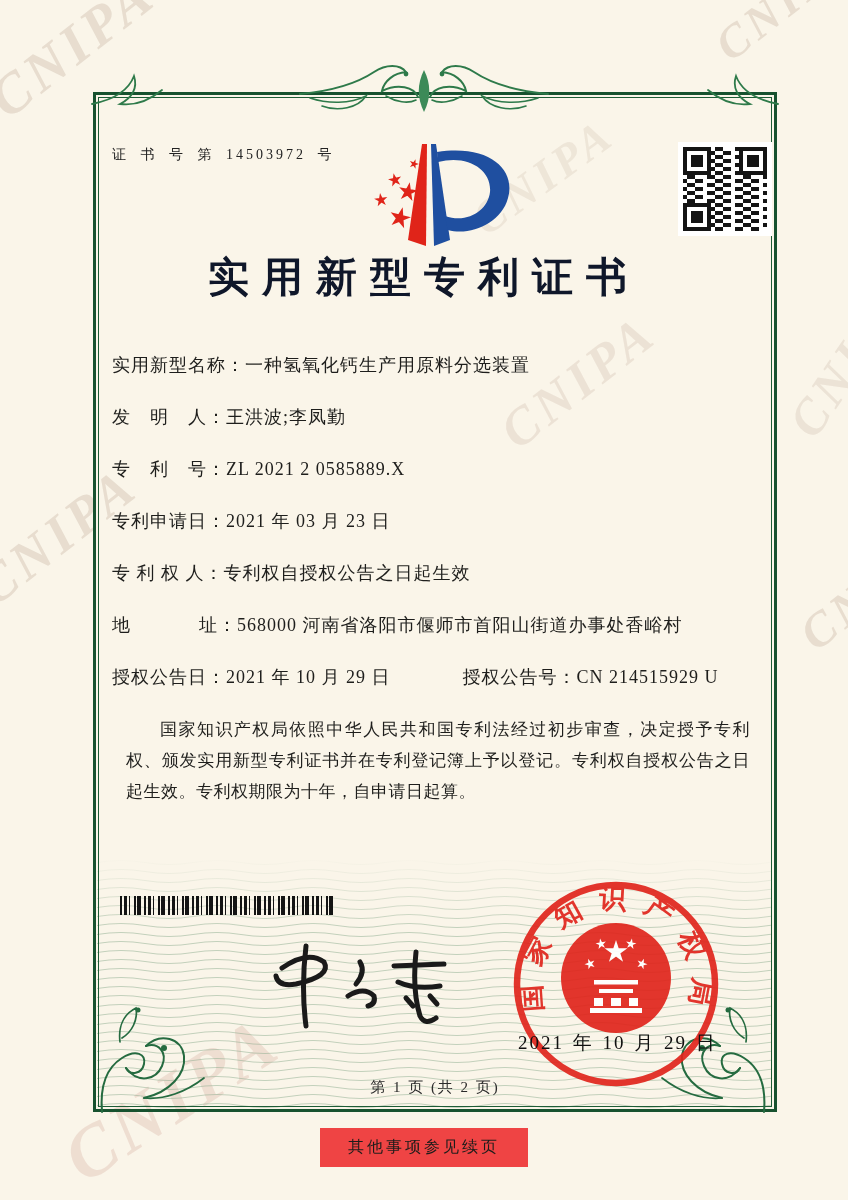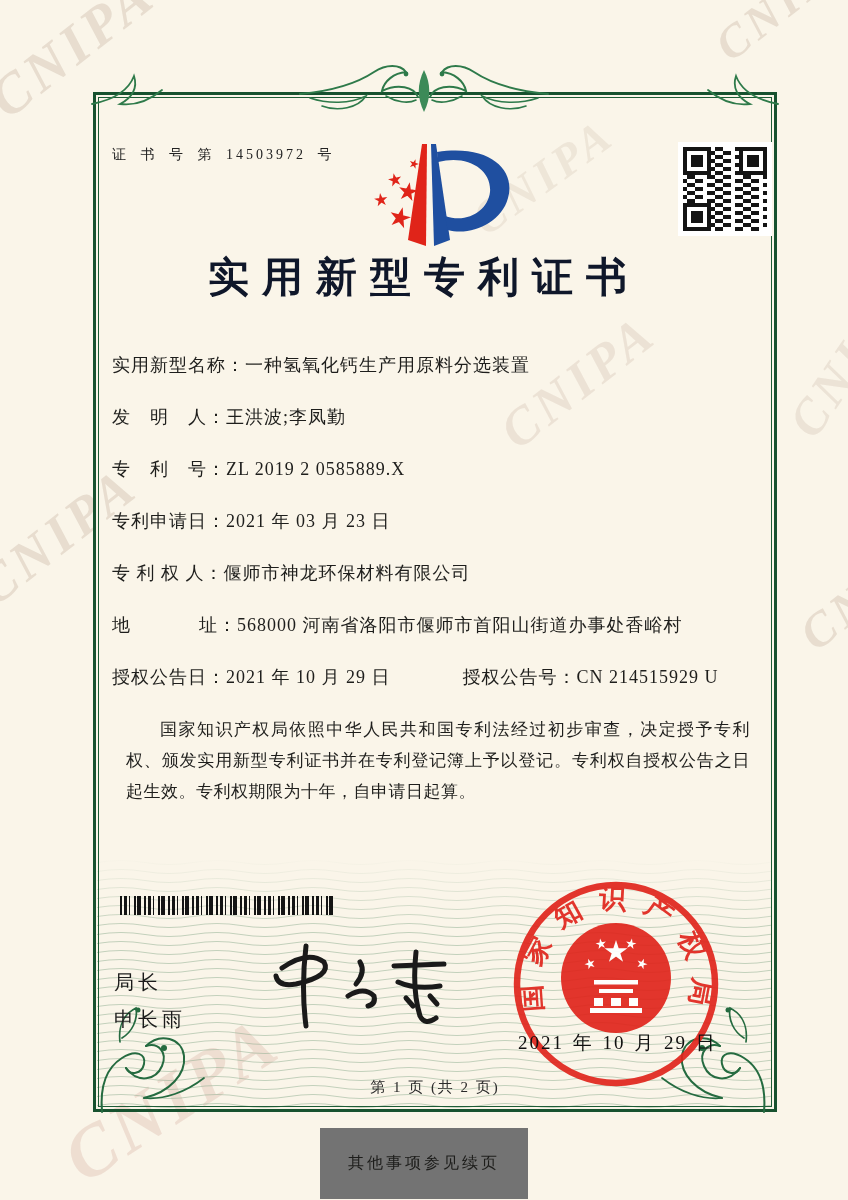--- a/index.html
+++ b/index.html
@@ -55,21 +55,21 @@
   .signature{position:absolute;left:248px;top:938px;}
 
   .seal{position:absolute;left:510px;top:878px;}
   .seal-date{position:absolute;left:518px;top:1030px;width:240px;font-size:19px;
       color:#101010;letter-spacing:2px;word-spacing:2px;}
 
   .page-info{position:absolute;left:93px;top:1078px;width:684px;text-align:center;
       font-size:15px;color:#2a2a2a;letter-spacing:2px;font-family:Liberation Serif, serif;}
 
   .continuation{position:absolute;left:0;top:1128px;width:848px;text-align:center;}
-  .continuation span{display:inline-block;background:#737373;padding:25px 28px;
+  .continuation span{display:inline-block;background:#ef4444;padding:9px 28px;
       font-size:16px;color:#1d1d1b;letter-spacing:3px;}
 
   .ornament{position:absolute;pointer-events:none;}
 </style>
 </head>
 <body>
 
 <div class="page">
 
   <span class="wm" style="left:-24px;top:14px;font-size:56px;transform:rotate(-38deg);">CNIPA</span>
@@ -381,40 +381,36 @@
         <rect x="68" y="80" width="4" height="4" fill="#141414"></rect>
         <rect x="72" y="80" width="4" height="4" fill="#141414"></rect>
       </svg>
   </div>
 
   <div class="title">实用新型专利证书</div>
 
   <div class="fields">
     <div class="frow"><span class="flabel">实用新型名称：</span><span class="fvalue">一种氢氧化钙生产用原料分选装置</span></div>
     <div class="frow"><span class="flabel">发　明　人：</span><span class="fvalue">王洪波;李凤勤</span></div>
-    <div class="frow"><span class="flabel">专　利　号：</span><span class="fvalue">ZL 2019 2 0585889.X</span></div>
+    <div class="frow"><span class="flabel">专　利　号：</span><span class="fvalue">ZL 2021 2 0585889.X</span></div>
     <div class="frow"><span class="flabel">专利申请日：</span><span class="fvalue">2021 年 03 月 23 日</span></div>
-    <div class="frow"><span class="flabel">专 利 权 人：</span><span class="fvalue">偃师市神龙环保材料有限公司</span></div>
+    <div class="frow"><span class="flabel">专 利 权 人：</span><span class="fvalue">专利权自授权公告之日起生效</span></div>
     <div class="frow"><span class="flabel">地　　　  址：</span><span class="fvalue">568000 河南省洛阳市偃师市首阳山街道办事处香峪村</span></div>
     <div class="frow">
       <span class="grant-left"><span class="flabel">授权公告日：</span><span class="fvalue">2021 年 10 月 29 日</span></span>
       <span><span class="flabel">授权公告号：</span><span class="fvalue">CN 214515929 U</span></span>
     </div>
   </div>
 
   <div class="body-text">
     <p>国家知识产权局依照中华人民共和国专利法经过初步审查，决定授予专利权、颁发实用新型专利证书并在专利登记簿上予以登记。专利权自授权公告之日起生效。专利权期限为十年，自申请日起算。</p>
   </div>
 
   <div class="barcode"></div>
 
-  <div class="commissioner">
-    <div>局长</div>
-    <div>申长雨</div>
-  </div>
 
   <svg class="signature" width="216" height="104" viewBox="0 0 216 104">
     <g fill="none" stroke="#1a1a1a" stroke-width="5" stroke-linecap="round">
       <path d="M34,30 Q60,12 76,24 Q84,38 48,46 Q30,49 28,38"></path>
       <path d="M58,8 Q53,50 58,88"></path>
       <path d="M112,24 Q118,34 108,46"></path>
       <path d="M100,58 Q116,48 126,58 Q128,66 120,68"></path>
       <path d="M146,28 L196,26"></path>
       <path d="M168,14 Q164,52 172,78 Q177,88 188,80"></path>
       <path d="M150,44 Q168,52 192,48"></path>

